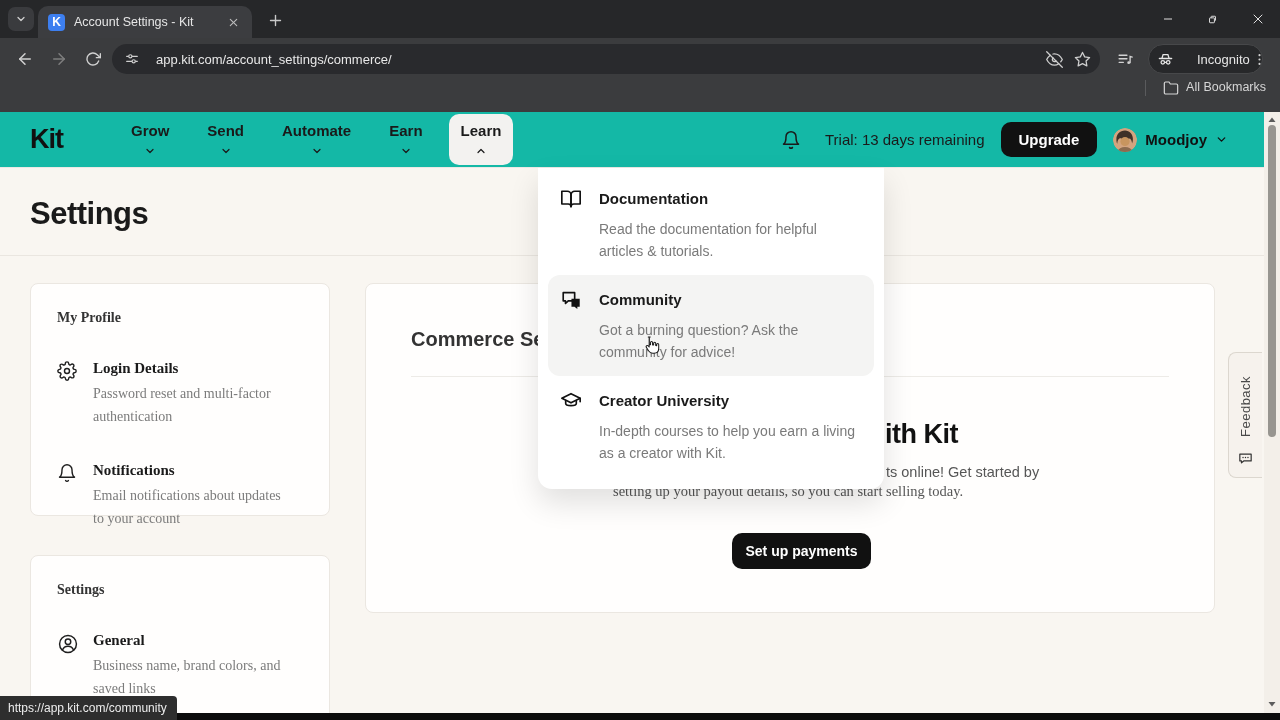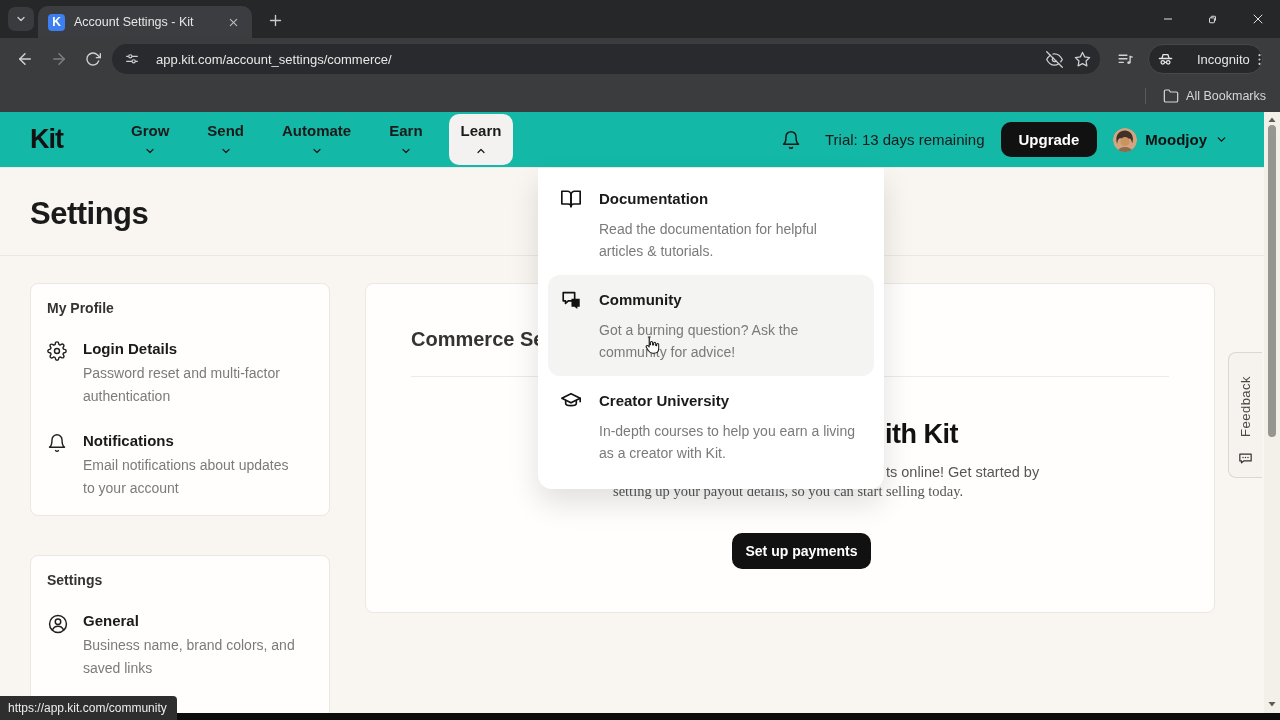--- a/index.html
+++ b/index.html
@@ -18,21 +18,21 @@
   .win-btn { width:45px; height:38px; display:flex; align-items:center; justify-content:center; color:#e0e0e0; }
 
   .toolbar { position:absolute; top:38px; left:0; width:1280px; height:42px; background:#3b3c3e; }
   .nav-ic { position:absolute; top:4px; width:34px; height:34px; display:flex; align-items:center; justify-content:center; border-radius:50%; color:#d2d2d2; }
   .omnibox { position:absolute; left:112px; top:6px; width:988px; height:30px; background:#292a2d; border-radius:15px; display:flex; align-items:center; }
   .omni-url { color:#e8e8e8; font-size:13px; margin-left:10px; flex:1; white-space:nowrap; }
   .omni-ic { width:28px; height:28px; display:flex; align-items:center; justify-content:center; color:#cfcfcf; flex:0 0 auto; }
   .incog { position:absolute; left:1148px; top:6px; height:30px; background:#27282a; border:1px solid #47484a; border-radius:15px; display:flex; align-items:center; padding:0 12px 0 8px; color:#e6e6e6; font-size:13px; gap:23px; }
 
   .bookmarksbar { position:absolute; top:80px; left:0; width:1280px; height:32px; background:#3b3c3e; }
-  .allbookmarks { position:absolute; right:14px; top:0; height:32px; display:flex; align-items:center; gap:7px; color:#d6d6d6; font-size:12.5px; }
+  .allbookmarks { position:absolute; right:14px; top:0; height:32px; display:flex; gap:7px; color:#d6d6d6; font-size:12.5px; }
   .bm-sep { width:1px; height:16px; background:#5a5b5d; margin-right:10px; }
 
   
   .site { position:absolute; top:112px; left:0; width:1280px; height:601px; background:#f9f6f1; overflow:hidden; }
 
   .site-nav { position:absolute; top:0; left:0; width:1280px; height:56px; background:#14b8a6; border-bottom:1px solid #ebe9e5; display:flex; align-items:center; }
   .logo { font-size:27px; font-weight:900; letter-spacing:-1px; color:#111; margin-left:30px; }
   .menu { display:flex; align-items:center; margin-left:56px; gap:14px; }
   .menu-item { display:flex; align-items:center; gap:6px; font-size:15px; font-weight:600; color:#1a1a1a; padding:8px 12px; border-radius:10px;flex-direction:column; }
   .menu-item.open { background:#f3f2f0; }
@@ -41,23 +41,23 @@
   .trial { font-size:15px; color:#1a1a1a; margin-left:8px; }
   .upgrade { background:#111; color:#fff; font-size:15px; font-weight:700; padding:9px 18px; border-radius:10px; border:none; }
   .account { display:flex; align-items:center; gap:8px; }
   .avatar { width:24px; height:24px; border-radius:50%; overflow:hidden; flex:0 0 auto; }
   .acct-name { font-size:15px; font-weight:700; color:#111; }
 
   .page-title { position:absolute; left:30px; top:84px; font-size:31px; font-weight:900; color:#1a1a1a; letter-spacing:-0.5px; }
   .hr { position:absolute; left:0; top:143px; width:1264px; height:1px; background:#eae6e0; }
 
   .card { position:absolute; background:#fffefd; border:1px solid #ebe7e1; border-radius:8px; }
-  .card-pad { padding:16px; }
+  .card-pad { padding:26px;font-family:Liberation Serif, serif; }
   .card-header { font-size:14px; font-weight:700; color:#333; }
-  .side-item { display:flex; margin-top:24px; }
+  .side-item { display:flex; margin-top:34px; }
   .side-ic { width:36px; flex:0 0 auto; color:#1f1f1f; padding-top:1px; }
   .side-title { font-size:15px; font-weight:600; color:#1a1a1a; }
   .side-desc { font-size:14px; color:#7b7b7b; line-height:23px; margin-top:5px; white-space:pre-line; }
 
   .main-heading { position:absolute; left:45px; top:44px; font-size:20px; font-weight:600; color:#333; }
   .main-hr { position:absolute; left:45px; right:45px; top:92px; height:1px; background:#edebe7; }
   .hero-title-frag { position:absolute; left:885px; top:307px; font-size:27px; font-weight:900; color:#111; letter-spacing:-0.5px; }
   .hero-l1 { position:absolute; left:886px; top:352px; font-size:14.5px; color:#565656; }
   .hero-l2 { position:absolute; left:613px; top:371px; font-size:14.5px; color:#565656;font-family:Liberation Serif, serif; }
   .cta { position:absolute; left:732px; top:421px; width:139px; height:36px; background:#111; color:#fff; font-size:14px; font-weight:700; border:none; border-radius:10px; font-family:"Liberation Sans",sans-serif; }

